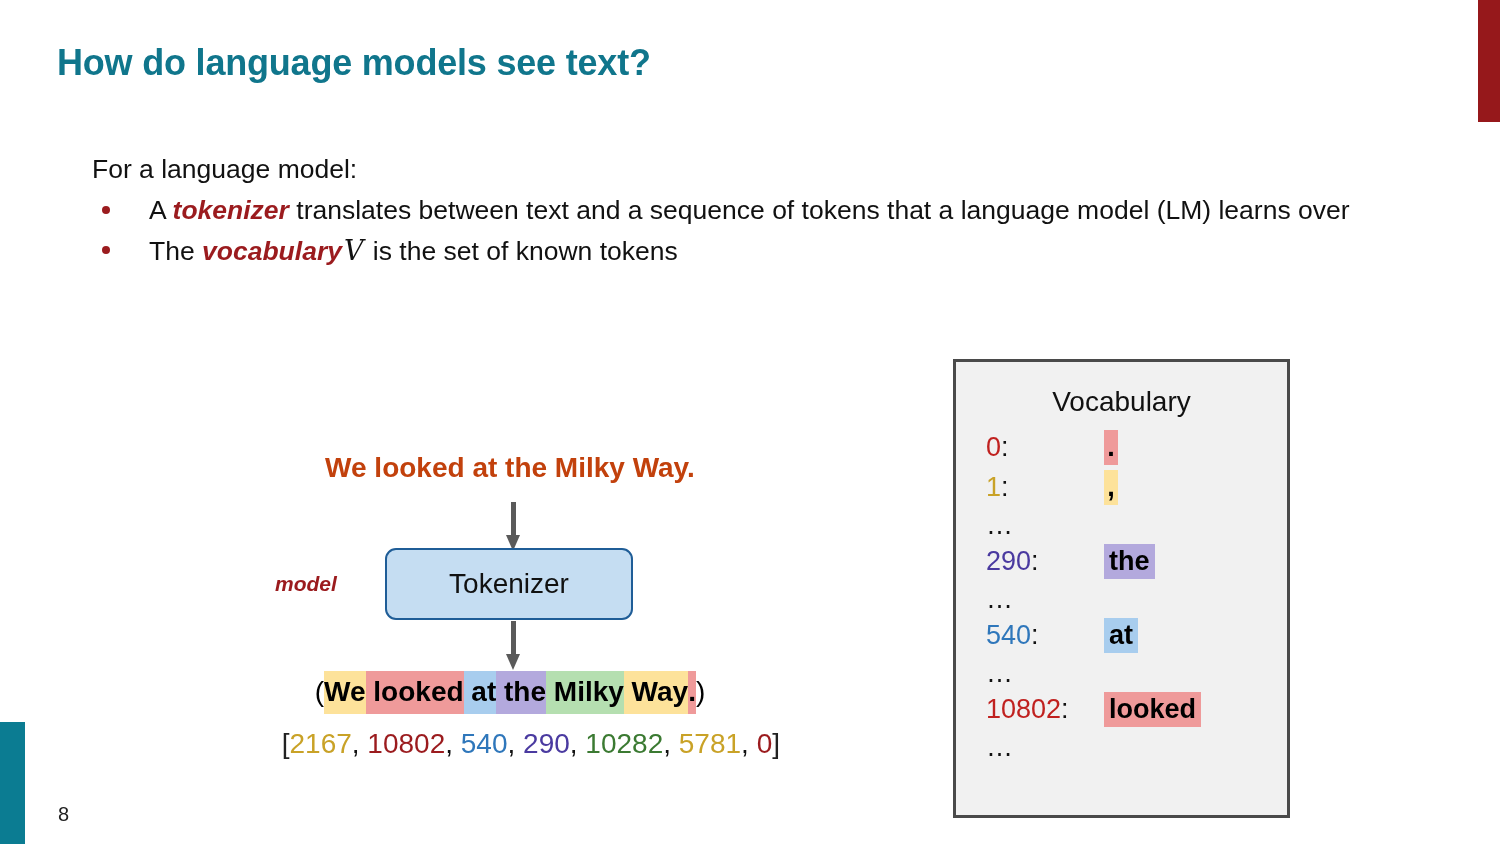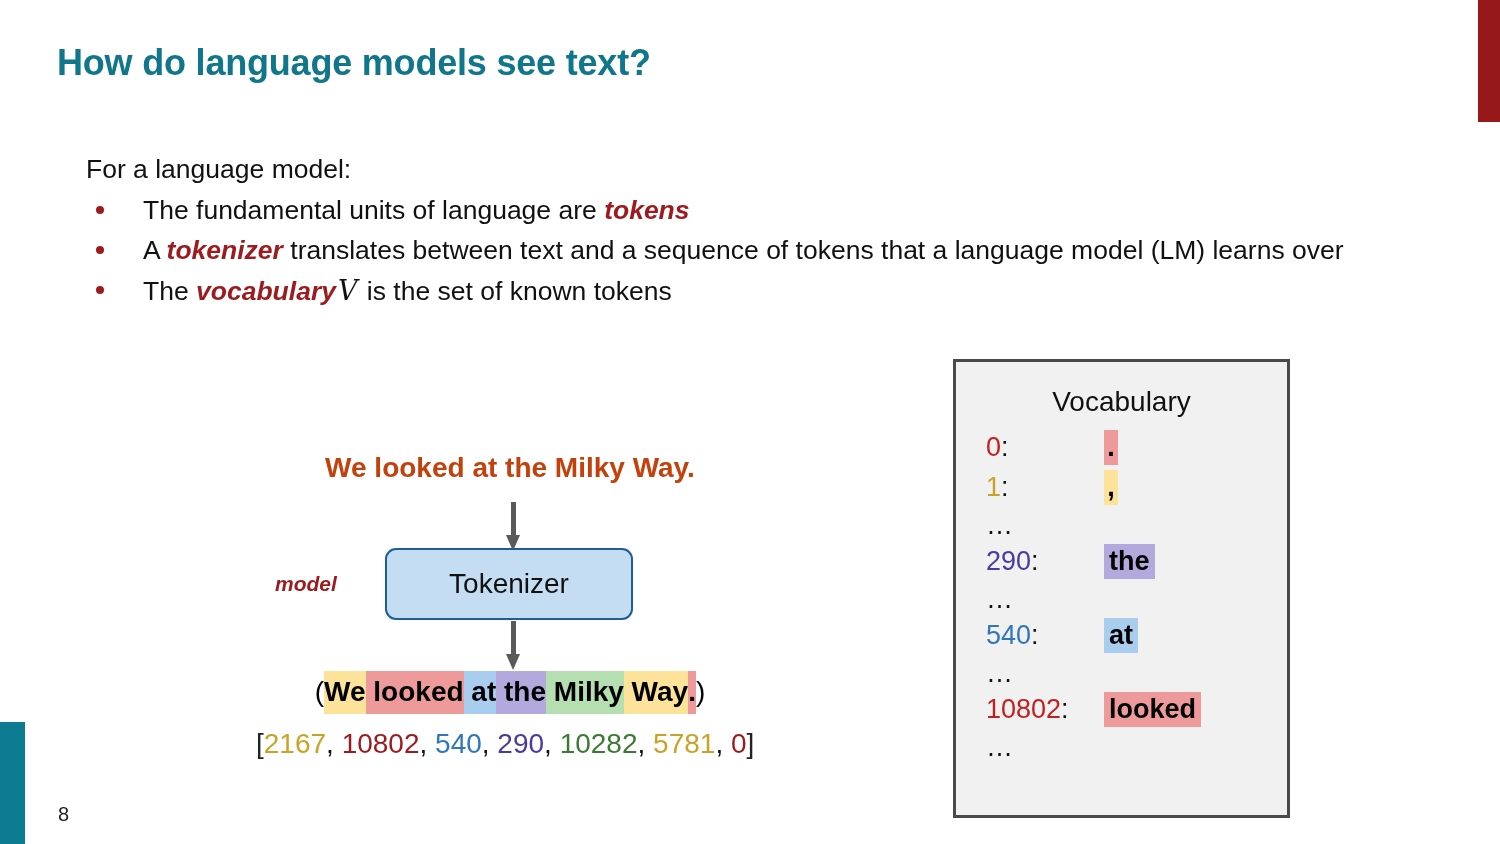--- a/index.html
+++ b/index.html
@@ -41,21 +41,21 @@
     font-size: 36px;
     font-weight: bold;
     color: #10768c;
     letter-spacing: -0.2px;
     white-space: nowrap;
   }
 
   
   .body-block {
     position: absolute;
-    left: 86px;
+    left: 92px;
     top: 150px;
     width: 1360px;
     font-size: 26.5px;
     color: #111111;
     line-height: 1.475;
   }
   .lead-line {
     margin: 0 0 2px 0;
   }
   .bullet-list {
@@ -185,24 +185,24 @@
     color: #000000;
     font-weight: normal;
   }
   .tok {
     display: inline-block;
   }
 
   
   .id-list {
     position: absolute;
-    left: 16px;
+    left: 0px;
     top: 276px;
     width: 540px;
-    text-align: left;
+    text-align: right;
     font-size: 28px;
     color: #111111;
     white-space: pre;
   }
   .id-list .brk { color: #222222; }
 
   
   .vocab-panel {
     position: absolute;
     left: 953px;
@@ -274,21 +274,20 @@
 <body>
 
 <div class="accent-bar-top-right"></div>
 <div class="accent-bar-bottom-left"></div>
 
 <div class="slide-title">How do language models see text?</div>
 
 <div class="body-block">
   <p class="lead-line">For a language model:</p>
   <ul class="bullet-list" id="bullet-list">
-      <li class="bullet-item"><span class="bullet-dot"></span><span>The fundamental units of language are </span><span class="em-red">tokens</span></li>
       <li class="bullet-item"><span class="bullet-dot"></span><span>A </span><span class="em-red">tokenizer</span><span> translates between text and a sequence of tokens that a language model (LM) learns over</span></li>
       <li class="bullet-item"><span class="bullet-dot"></span><span>The </span><span class="em-red">vocabulary</span><span class="math-v">V</span><span> is the set of known tokens</span></li>
     </ul>
 </div>
 
 <div class="diagram">
   <div class="sentence-input">We looked at the Milky Way.</div>
 
   <div class="arrow-top">
     <div class="arrow-shaft"></div>

